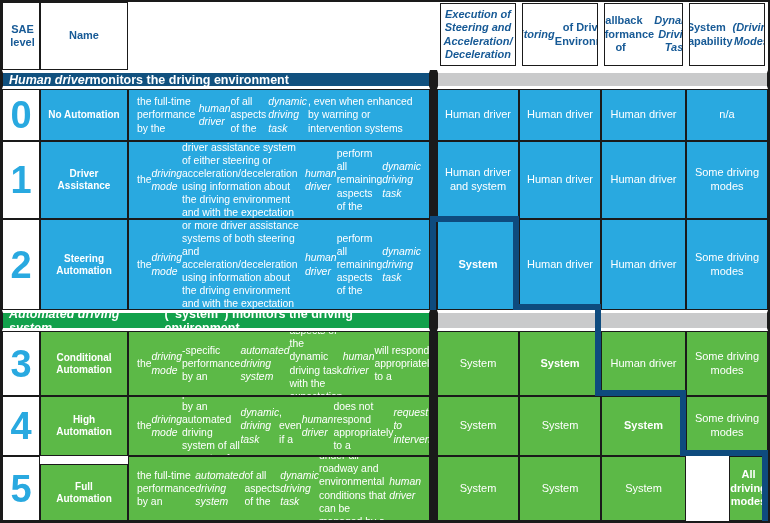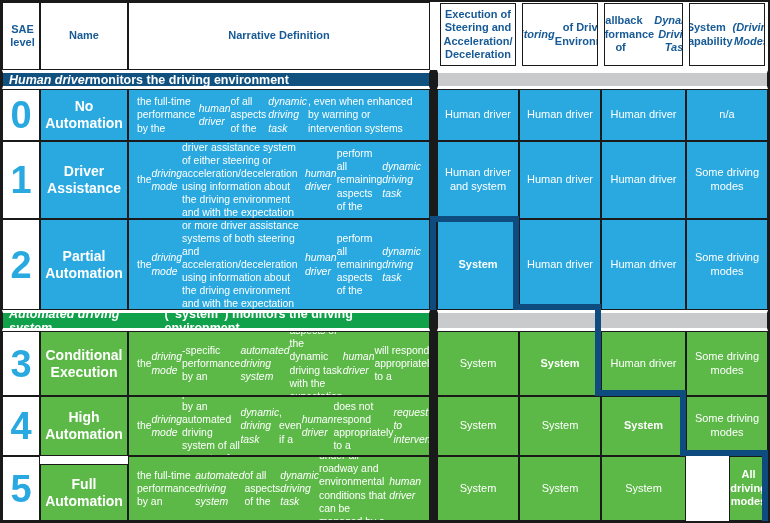--- a/index.html
+++ b/index.html
@@ -17,53 +17,52 @@
     display:flex;align-items:center;justify-content:center;
     text-align:center;overflow:hidden;
   }
   i{font-style:italic;}
   
   .hcell{background:#fff;color:var(--header_text);font-weight:bold;font-size:11px;line-height:1.22;padding:2px;grid-row:1;overflow-wrap:break-word;}
   .h1{grid-column:1;justify-content:flex-start;text-align:center;padding-left:5px;}
   .h2{grid-column:2;}
   .h3{grid-column:3;}
   .hgap{grid-column:4;grid-row:1;background:#fff;border:none;}
-  .h4{grid-column:5;margin:1px 3px 4px;}
+  .h4{grid-column:5;margin:1px 3px 4px;font-style:italic;}
   .h5{grid-column:6;margin:1px 3px 4px;}
   .h6{grid-column:7;margin:1px 3px 4px;}
   .h7{grid-column:8;margin:1px 3px 4px;}
   
   .gapstrip{grid-column:4;grid-row:2/10;background:#1a1a1a;border:none;}
   
   .band-left{grid-column:1/4;color:#fff;font-weight:bold;font-size:12.5px;justify-content:flex-start;text-align:left;padding-left:6px;border-top:3px solid #fff;border-bottom:3px solid #fff;}
   .band-right{grid-column:5/9;background:var(--gray_band);border-top:3px solid #fff;border-bottom:3px solid #fff;}
   .grow2{grid-row:2;}
   .grow6{grid-row:6;}
   .band0{background:var(--navy_band);}
   .band1{background:var(--green_band);}
   
   .level{grid-column:1;background:#fff !important;color:var(--number);font-weight:bold;font-size:38px;line-height:1;}
-  .name{grid-column:2;color:#fff;font-weight:bold;font-size:14px;line-height:1.2;padding:0 6px;}
+  .name{grid-column:2;color:#fff;font-weight:bold;font-size:10px;line-height:1.2;padding:0 6px;}
   .narr{grid-column:3;color:#fff;font-size:10.4px;line-height:1.26;text-align:left;justify-content:flex-start;padding:3px 8px;}
   .dc{color:#fff;font-size:11px;line-height:1.25;padding:2px;}
   .dc1{grid-column:5;}.dc2{grid-column:6;}.dc3{grid-column:7;}.dc4{grid-column:8;}
   .sec0{background:var(--cyan);}
   .sec1{background:var(--green_row);}
   .b{font-weight:bold;}
   
   .stair{position:absolute;background:var(--staircase);z-index:5;}
 </style>
 </head>
 <body>
 
 <div class="table">
 
   <div class="cell hcell h1">SAE level</div>
   <div class="cell hcell h2">Name</div>
-  <div class="cell hcell h3">Narrative Definition</div>
   <div class="hgap"></div>
   <div class="cell hcell h4">Execution of Steering and Acceleration/ Deceleration</div>
   <div class="cell hcell h5"><i>Monitoring</i> of Driving Environment</div>
   <div class="cell hcell h6">Fallback Performance of <i>Dynamic Driving Task</i></div>
   <div class="cell hcell h7">System Capability <i>(Driving Modes)</i></div>
 
   <div class="gapstrip"></div>
 
   <div class="cell band-left band0 grow2"><i>Human driver</i> monitors the driving environment</div>
   <div class="cell band-right grow2"></div>
@@ -91,29 +90,29 @@
 
   <div class="cell level" style="grid-row: 4;">1</div>
   <div class="cell name sec0" style="grid-row: 4;">Driver Assistance</div>
   <div class="cell narr sec0" style="grid-row: 4;">the <i>driving mode</i>-specific execution by a driver assistance system of either steering or acceleration/deceleration using information about the driving environment and with the expectation that the <i>human driver</i> perform all remaining aspects of the <i>dynamic driving task</i></div>
   <div class="cell dc dc1 sec0" style="grid-row: 4;">Human driver and system</div>
   <div class="cell dc dc2 sec0" style="grid-row: 4;">Human driver</div>
   <div class="cell dc dc3 sec0" style="grid-row: 4;">Human driver</div>
   <div class="cell dc dc4 sec0" style="grid-row: 4;">Some driving modes</div>
 
   <div class="cell level" style="grid-row: 5;">2</div>
-  <div class="cell name sec0" style="grid-row: 5;">Partial Automation</div>
+  <div class="cell name sec0" style="grid-row: 5;">Steering Automation</div>
   <div class="cell narr sec0" style="grid-row: 5;">the <i>driving mode</i>-specific execution by one or more driver assistance systems of both steering and acceleration/deceleration using information about the driving environment and with the expectation that the <i>human driver</i> perform all remaining aspects of the <i>dynamic driving task</i></div>
   <div class="cell dc dc1 sec0 b" style="grid-row: 5;">System</div>
   <div class="cell dc dc2 sec0" style="grid-row: 5;">Human driver</div>
   <div class="cell dc dc3 sec0" style="grid-row: 5;">Human driver</div>
   <div class="cell dc dc4 sec0" style="grid-row: 5;">Some driving modes</div>
 
   <div class="cell level" style="grid-row: 7;">3</div>
-  <div class="cell name sec1" style="grid-row: 7;">Conditional Execution</div>
+  <div class="cell name sec1" style="grid-row: 7;">Conditional Automation</div>
   <div class="cell narr sec1" style="grid-row: 7;">the <i>driving mode</i>-specific performance by an <i>automated driving system</i> of all aspects of the dynamic driving task with the expectation that the <i>human driver</i> will respond appropriately to a </div>
   <div class="cell dc dc1 sec1" style="grid-row: 7;">System</div>
   <div class="cell dc dc2 sec1 b" style="grid-row: 7;">System</div>
   <div class="cell dc dc3 sec1" style="grid-row: 7;">Human driver</div>
   <div class="cell dc dc4 sec1" style="grid-row: 7;">Some driving modes</div>
 
   <div class="cell level" style="grid-row: 8;">4</div>
   <div class="cell name sec1" style="grid-row: 8;">High Automation</div>
   <div class="cell narr sec1" style="grid-row: 8;">the <i>driving mode</i>-specific performance by an automated driving system of all aspects of the <i>dynamic driving task</i>, even if a <i>human driver</i> does not respond appropriately to a <i>request to intervene</i></div>
   <div class="cell dc dc1 sec1" style="grid-row: 8;">System</div>

